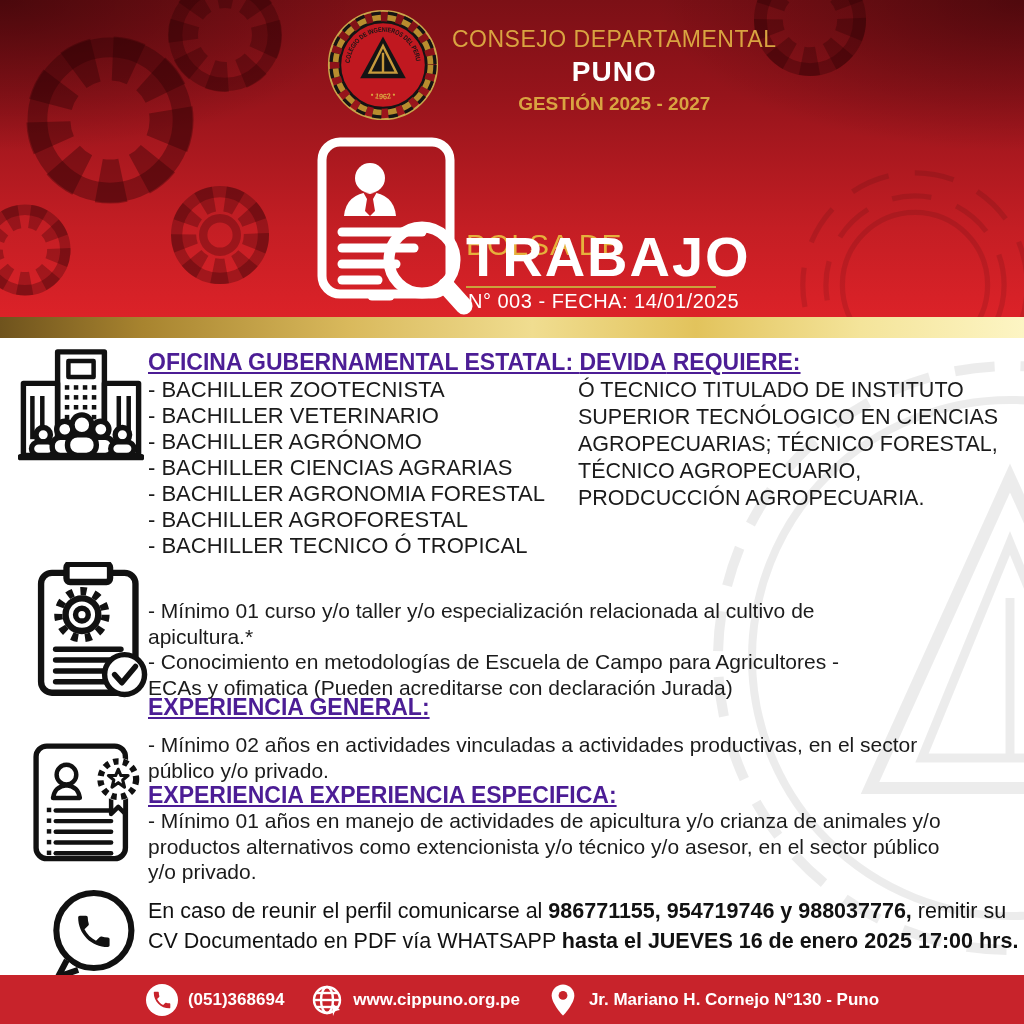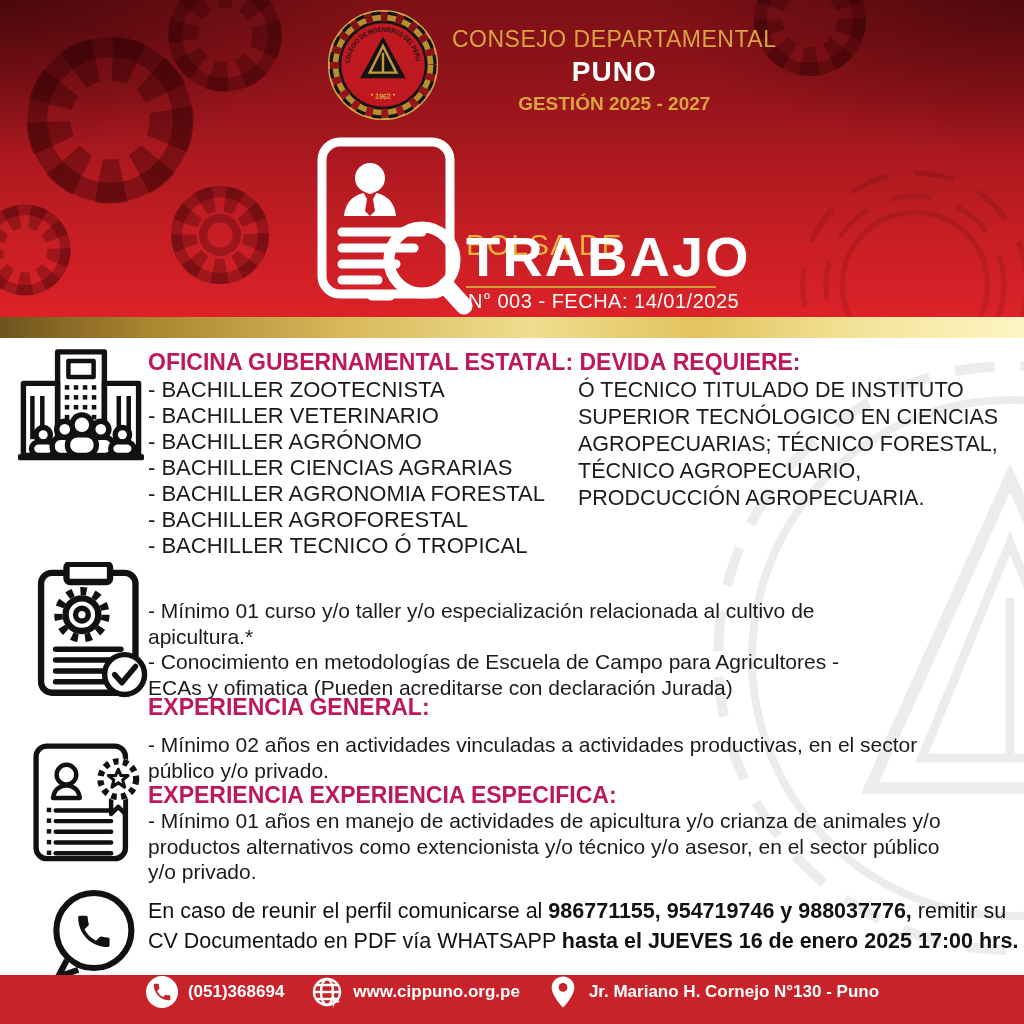--- a/index.html
+++ b/index.html
@@ -23,31 +23,31 @@
   .banner-icon{position:absolute;left:316px;top:136px;}
   .bt{position:absolute;left:466px;}
   .bt1{top:198px;color:#e6b13c;font-size:30px;font-weight:normal;letter-spacing:1px;margin-top:30px;}
   .bt2{top:224px;color:#fff;font-size:56px;font-weight:800;letter-spacing:2px;}
   .bline{position:absolute;left:466px;top:286px;width:250px;height:2px;background:#caa23c;}
   .bissue{position:absolute;left:468px;top:290px;color:#fff;font-size:20px;letter-spacing:.5px;}
   
   .content{position:absolute;left:0;top:338px;width:1024px;height:637px;background:#fff;}
   .wm{position:absolute;left:660px;top:20px;opacity:.07;}
   .blk{position:absolute;color:#1b1b1b;}
-  .h{font-weight:bold;font-size:23px;color:#be185d;}
+  .h{font-weight:bold;font-size:23px;color:#4c1d95;text-decoration:underline;}
   .hb{font-weight:900;}
   .deg{font-size:22px;line-height:26px;}
   .alt{font-size:21.5px;line-height:27px;width:448px;}
   .body21{font-size:21px;line-height:25.5px;}
   .ic{position:absolute;}
   .contact{font-size:21.5px;line-height:30px;width:872px;color:#111;}
   .contact b{font-weight:bold;}
   
   .footer{position:absolute;left:0;top:975px;width:1024px;height:49px;background:#c8232b;
-    display:flex;align-items:flex-start;justify-content:center;gap:26px;}
+    display:flex;align-items:center;justify-content:center;gap:26px;}
   .fitem{display:flex;align-items:center;gap:9px;color:#fff;font-size:17px;font-weight:bold;}
 </style>
 </head>
 <body>
 
 <div class="page">
 
   <div class="hdr">
 
     <svg class="bgear" style="left:0;top:10px" width="220" height="220" viewBox="0 0 100 100">

